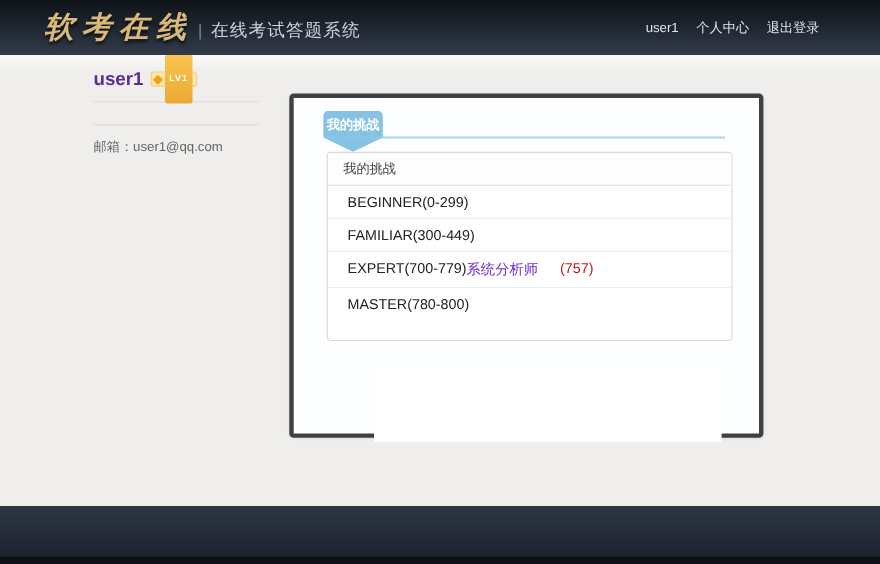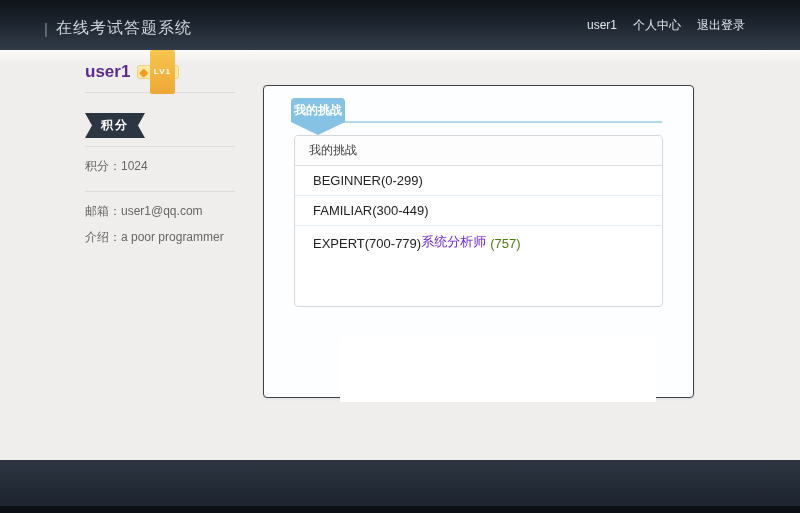--- a/index.html
+++ b/index.html
@@ -44,54 +44,55 @@
   .side-hr { border:none; border-top:1px solid #dedcd9; margin:0 0 20px 0; }
   .ribbon { display:inline-block; background:#2c3643; color:#fff; font-size:12px;
             font-weight:bold; padding:4px 16px; letter-spacing:2px;
             clip-path:polygon(0 0, 100% 0, calc(100% - 7px) 50%, 100% 100%, 0 100%, 7px 50%);
             margin-bottom:8px; }
   .side-section { margin-bottom:14px; }
   .side-text { color:#666; font-size:12px; padding:7px 0 2px 0; }
 
   
   .main-panel { position:absolute; left:263px; top:85px; width:431px; height:313px;
-                background:#fdfeff; border:1px solid #404040; border-radius:4px;
+                background:#fdfeff; border:4px solid #404040; border-radius:4px;
                 box-shadow:0 1px 3px rgba(120,150,170,.15); }
   .tab-line { position:absolute; left:29px; right:31px; top:35px; height:2px;
               background:#b3d8ee; }
   .tab { position:absolute; left:27px; top:12px; width:54px; height:24px;
          background:#85c2e3; color:#fff; font-size:12px; font-weight:bold;
          display:flex; align-items:center; justify-content:center;
          border-radius:4px 4px 0 0; cursor:pointer; z-index:2; }
   .tab::after { content:""; position:absolute; top:100%; left:0;
                 border-left:27px solid transparent; border-right:27px solid transparent;
                 border-top:13px solid #85c2e3; }
 
   .inner-panel { position:absolute; left:30px; top:49px; width:369px; height:172px;
                  background:#fff; border:1px solid #d7d7d7; border-radius:4px;
                  overflow:hidden; }
   .inner-head { font-size:12px; color:#444; padding:6px 14px;
                 border-bottom:1px solid #e2e2e2; background:#fdfdfd; }
-  .challenge-row { display:flex; align-items:flex-end; padding:7px 14px 7px 18px;
+  .challenge-row { display:flex; align-items:flex-start; padding:7px 14px 7px 18px;
                    font-size:13px; color:#222; border-bottom:1px solid #e4eef5; }
   .challenge-row:last-child { border-bottom:none; }
   .row-label { display:inline-block; min-width:108px; }
   .row-link { color:#6d28d9; font-size:13px; cursor:pointer; }
-  .row-count { color:#4d7c0f; font-size:13px; margin-left:4px; }
+  .row-count { color:#b91c1c; font-size:13px; margin-left:20px; }
 
   .empty-box { position:absolute; left:340px; top:337px; width:316px; height:65px;
                background:#ffffff; }
 </style>
 </head>
 <body>
 
 <div class="page">
 
   <div class="header">
     <div class="brand">
+      <span class="logo">软考在线</span>
       <span class="brand-sep">|</span>
       <span class="brand-sub">在线考试答题系统</span>
     </div>
     <div class="top-nav">
       <span>user1</span>
       <span>个人中心</span>
       <span>退出登录</span>
     </div>
   </div>
   <div class="header-glow"></div>
@@ -99,30 +100,24 @@
   <div class="sidebar">
     <div class="user-row">
       <span class="username">user1</span>
       <span class="lv-badge">
         <span class="gem">◆</span>
         <span class="lv-chip">LV1</span>
       </span>
     </div>
     <hr class="side-hr">
 
-    <div class="side-section">
-      <div class="ribbon">积分</div>
-      <hr class="side-hr" style="margin-bottom:4px;">
-      <div class="side-text">积分：1024</div>
-    </div>
 
     <div class="side-section">
       <hr class="side-hr" style="margin-bottom:4px;">
       <div class="side-text">邮箱：user1@qq.com</div>
-      <div class="side-text">介绍：a poor programmer</div>
     </div>
   </div>
 
   <div class="main-panel">
     <div class="tab-line"></div>
     <div class="tab">我的挑战</div>
 
     <div class="inner-panel">
       <div class="inner-head">我的挑战</div>
 
@@ -130,20 +125,23 @@
         <span class="row-label">BEGINNER(0-299)</span>
       </div>
       <div class="challenge-row">
         <span class="row-label">FAMILIAR(300-449)</span>
       </div>
       <div class="challenge-row">
         <span class="row-label">EXPERT(700-779)</span>
         <span class="row-link">系统分析师</span>
         <span class="row-count">(757)</span>
       </div>
+      <div class="challenge-row">
+        <span class="row-label">MASTER(780-800)</span>
+      </div>
     </div>
   </div>
 
   <div class="empty-box"></div>
 
   <div class="footer"></div>
 
 </div>
 
 </body></html>

